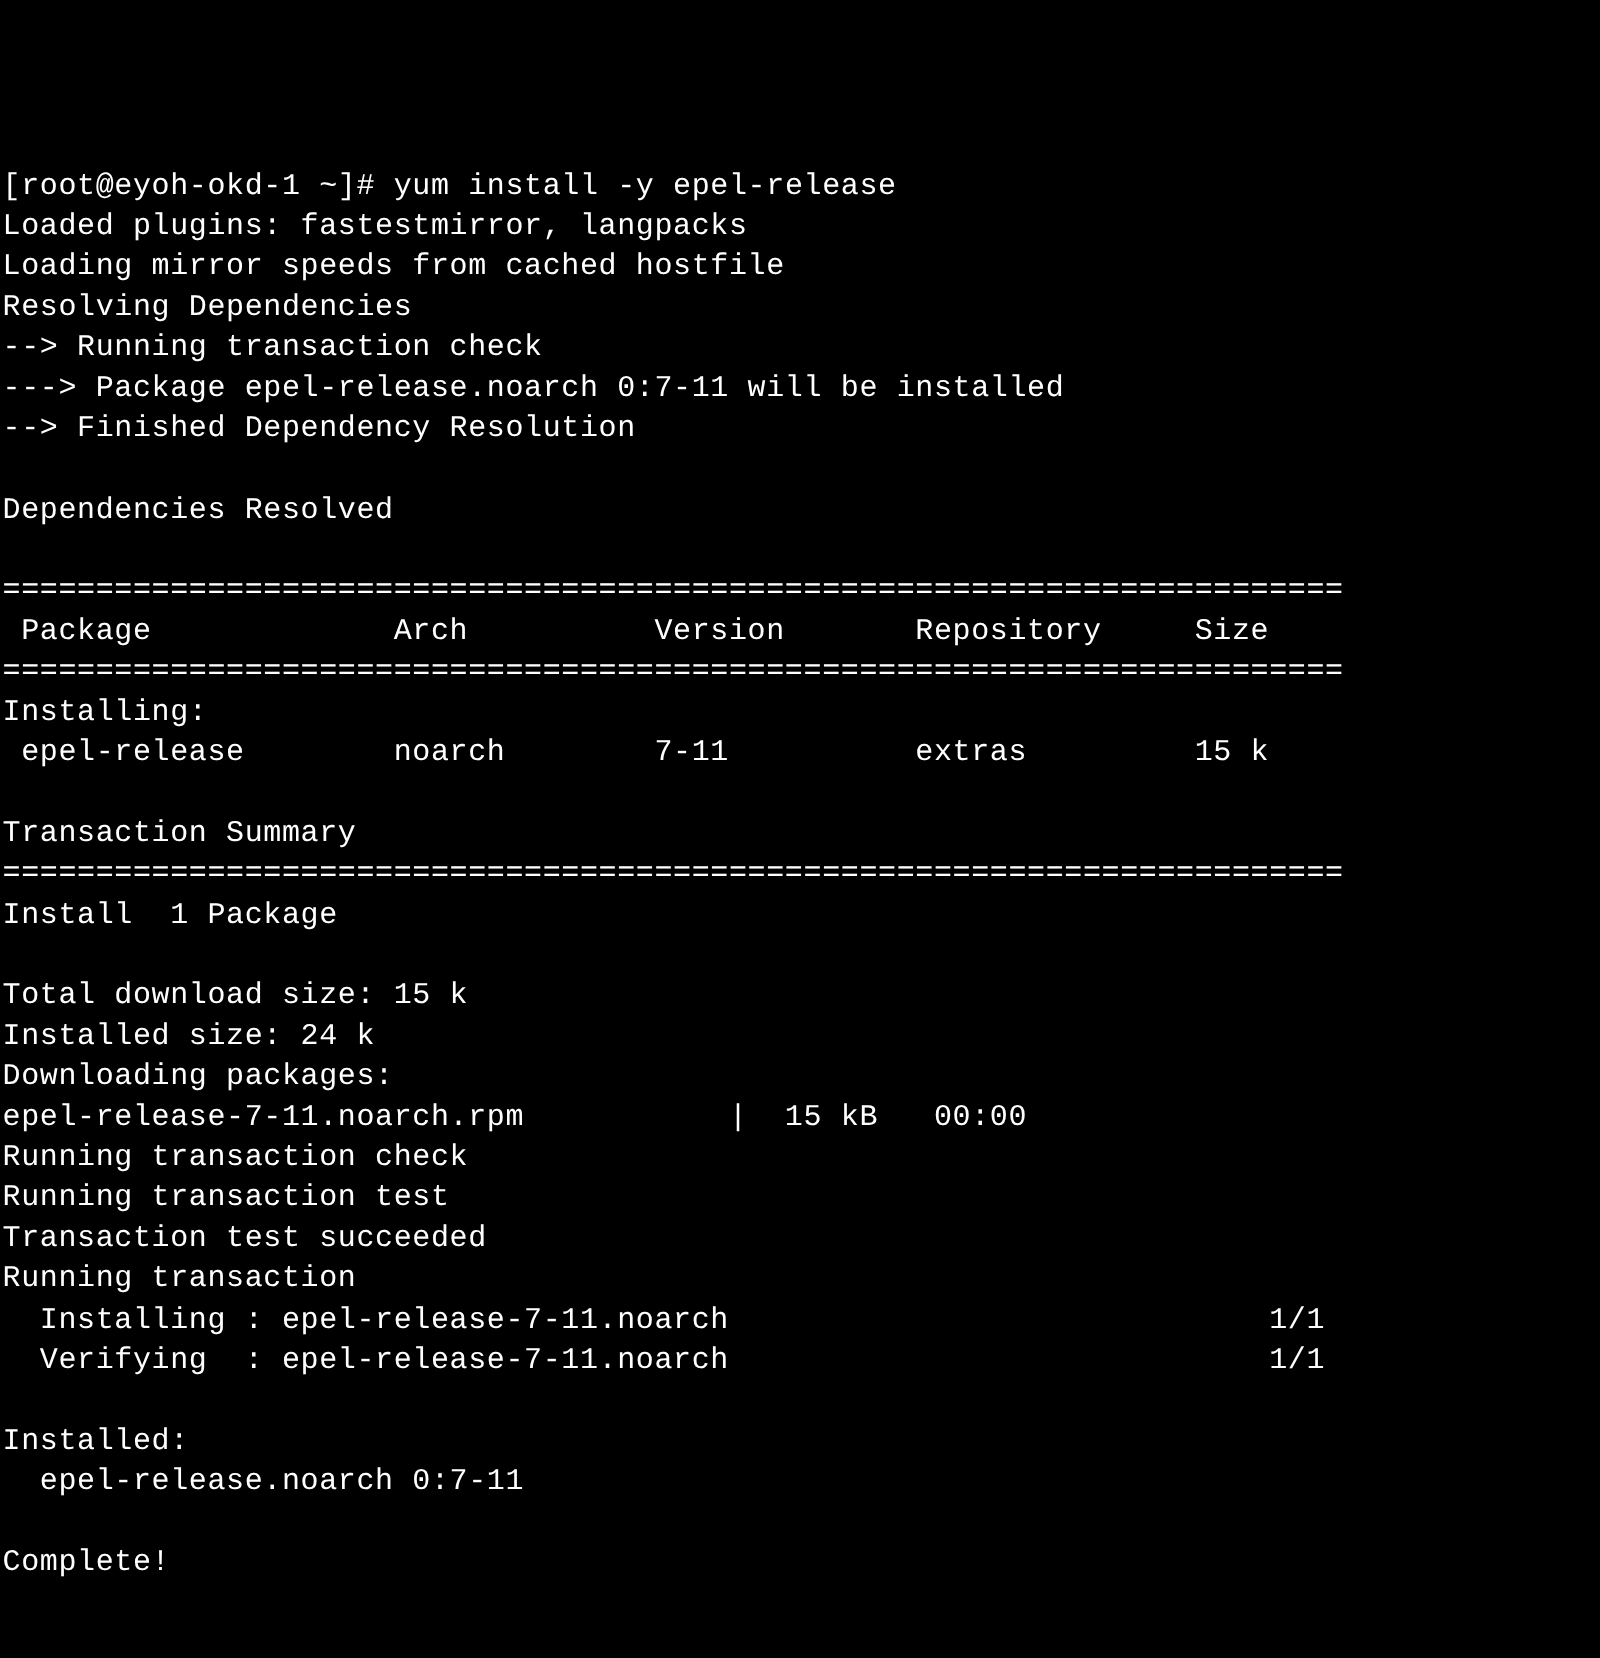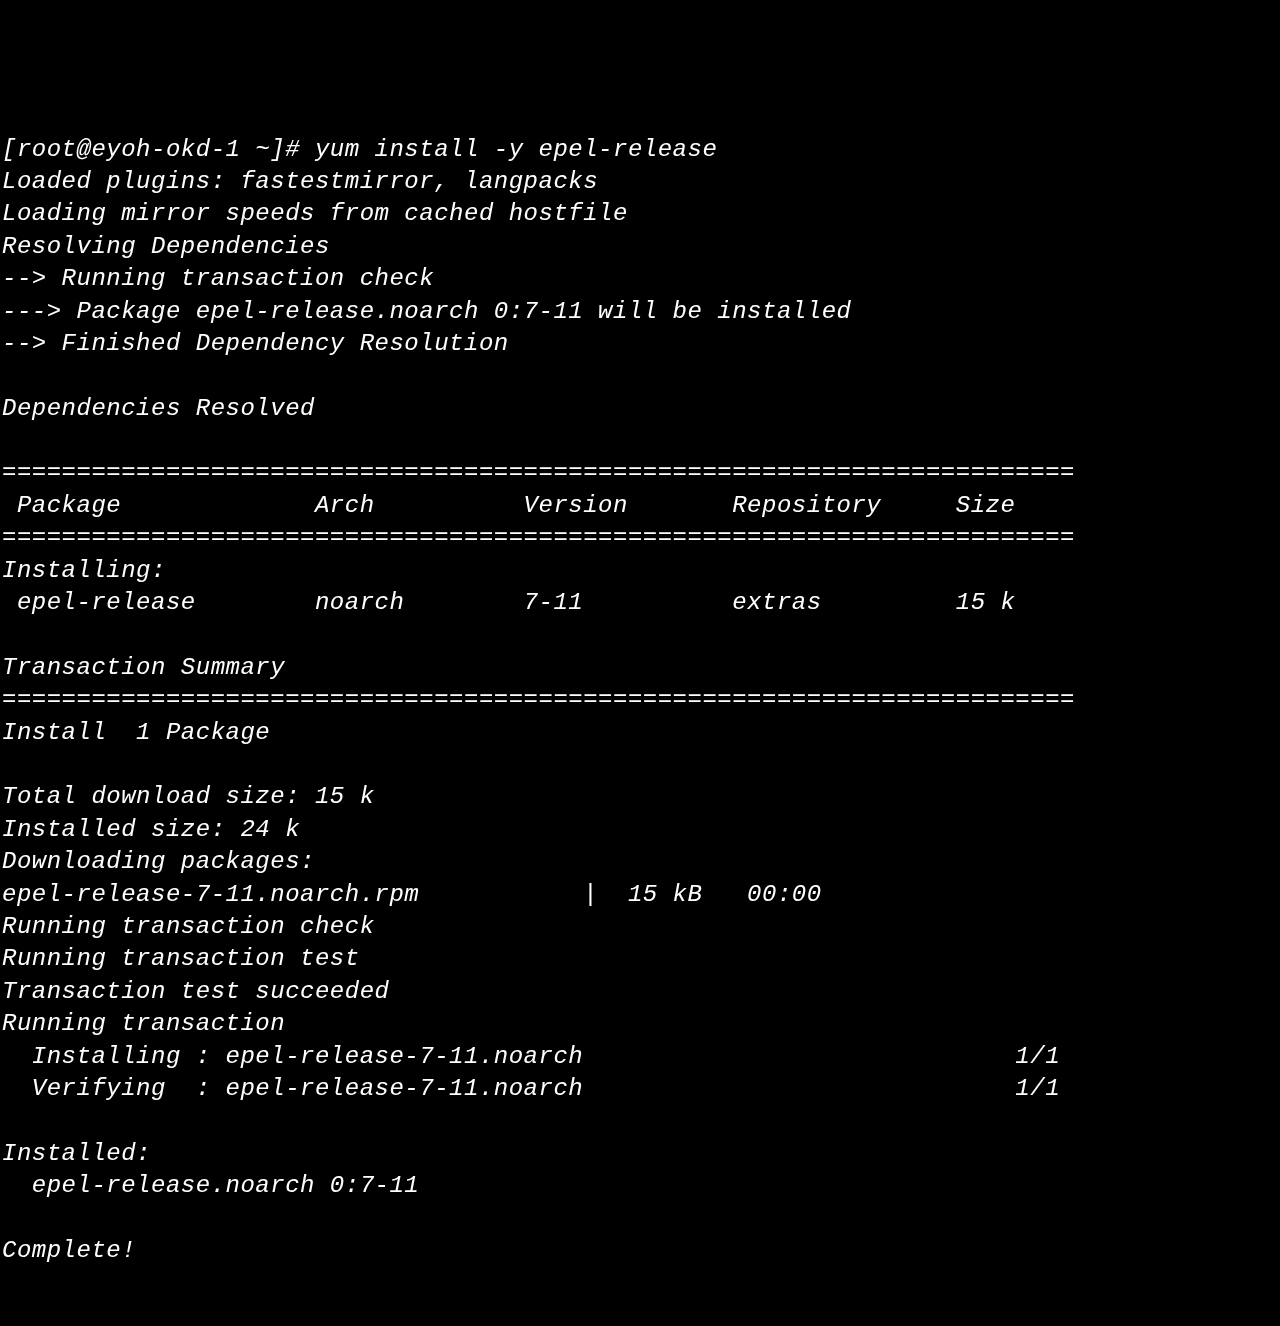--- a/index.html
+++ b/index.html
@@ -1,15 +1,15 @@
 <!DOCTYPE html>
 <html><head>
   <meta charset="utf-8">
   <style>
-    * { margin: 0; padding: 0; box-sizing: border-box; font-style: italic; }
+    * { margin: 0; padding: 0; box-sizing: border-box; }
     body {
       background: #000;
       color: #fff;
       font-family: "Courier New", Courier, monospace;
       font-size: 24px;
       line-height: 1.35;
       padding: 4px 2px;
       width: 1280px;
       height: 1326px;
       overflow: hidden;

